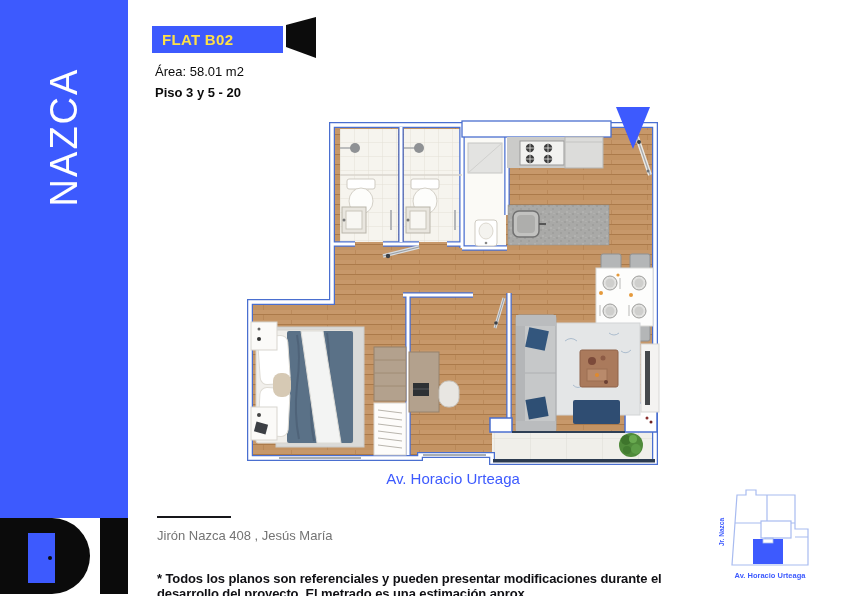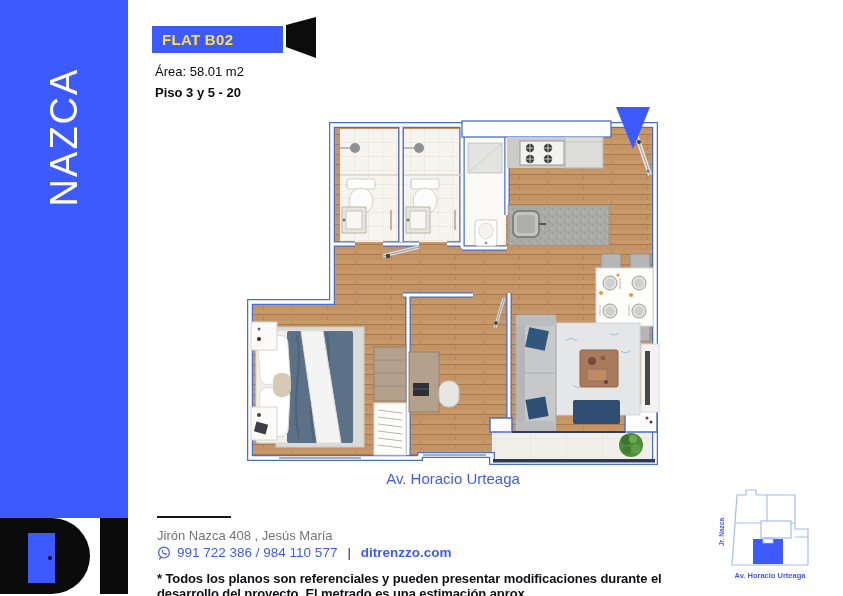--- a/index.html
+++ b/index.html
@@ -297,30 +297,20 @@
     </g>
 
     <polygon points="373,-8 407,-8 390,34" fill="#3d5afe"></polygon>
   </svg>
   </div>
 
   <div id="plan-caption">Av. Horacio Urteaga</div>
 
   <div id="divider"></div>
   <div id="address">Jirón Nazca 408 , Jesús María</div>
-  <div id="phone-row">
-    <svg width="14" height="14" viewBox="0 0 14 14">
-      <circle cx="7" cy="6.6" r="5.4" fill="none" stroke="#3d5afe" stroke-width="1.2"></circle>
-      <path d="M2.4,13.4 L4.1,10.9" stroke="#3d5afe" stroke-width="1.2" fill="none"></path>
-      <path d="M4.8,4.6 c0,2.6 1.8,4.4 4.4,4.4 l0.7-1.3 -1.5-0.9 -0.7,0.7 c-0.9-0.4-1.5-1-1.9-1.9 l0.7-0.7 -0.9-1.5 z" fill="#3d5afe"></path>
-    </svg>
-    <span class="num">991 722 386 / 984 110 577</span>
-    <span class="sep">|</span>
-    <span class="site">ditrenzzo.com</span>
-  </div>
   <div id="disclaimer">* Todos los planos son referenciales y pueden presentar modificaciones durante el desarrollo del proyecto. El metrado es una estimación aprox.</div>
 
   <svg id="minimap" width="130" height="105" viewBox="0 0 130 105">
     <g fill="none" stroke="#a8bbf0" stroke-width="1.2">
       <path d="M32,10 H41 V5 H51 V10 H90 V44 H103 V80 H27 Z"></path>
       <path d="M62,10 V38 M30,38 H90 M90,52 H103"></path>
       <rect x="56" y="36" width="30" height="17" fill="#ffffff"></rect>
       <path d="M60,53 h8 v4 h-8 z"></path>
     </g>
     <rect x="48" y="54" width="30" height="25" fill="#3d5afe"></rect>

